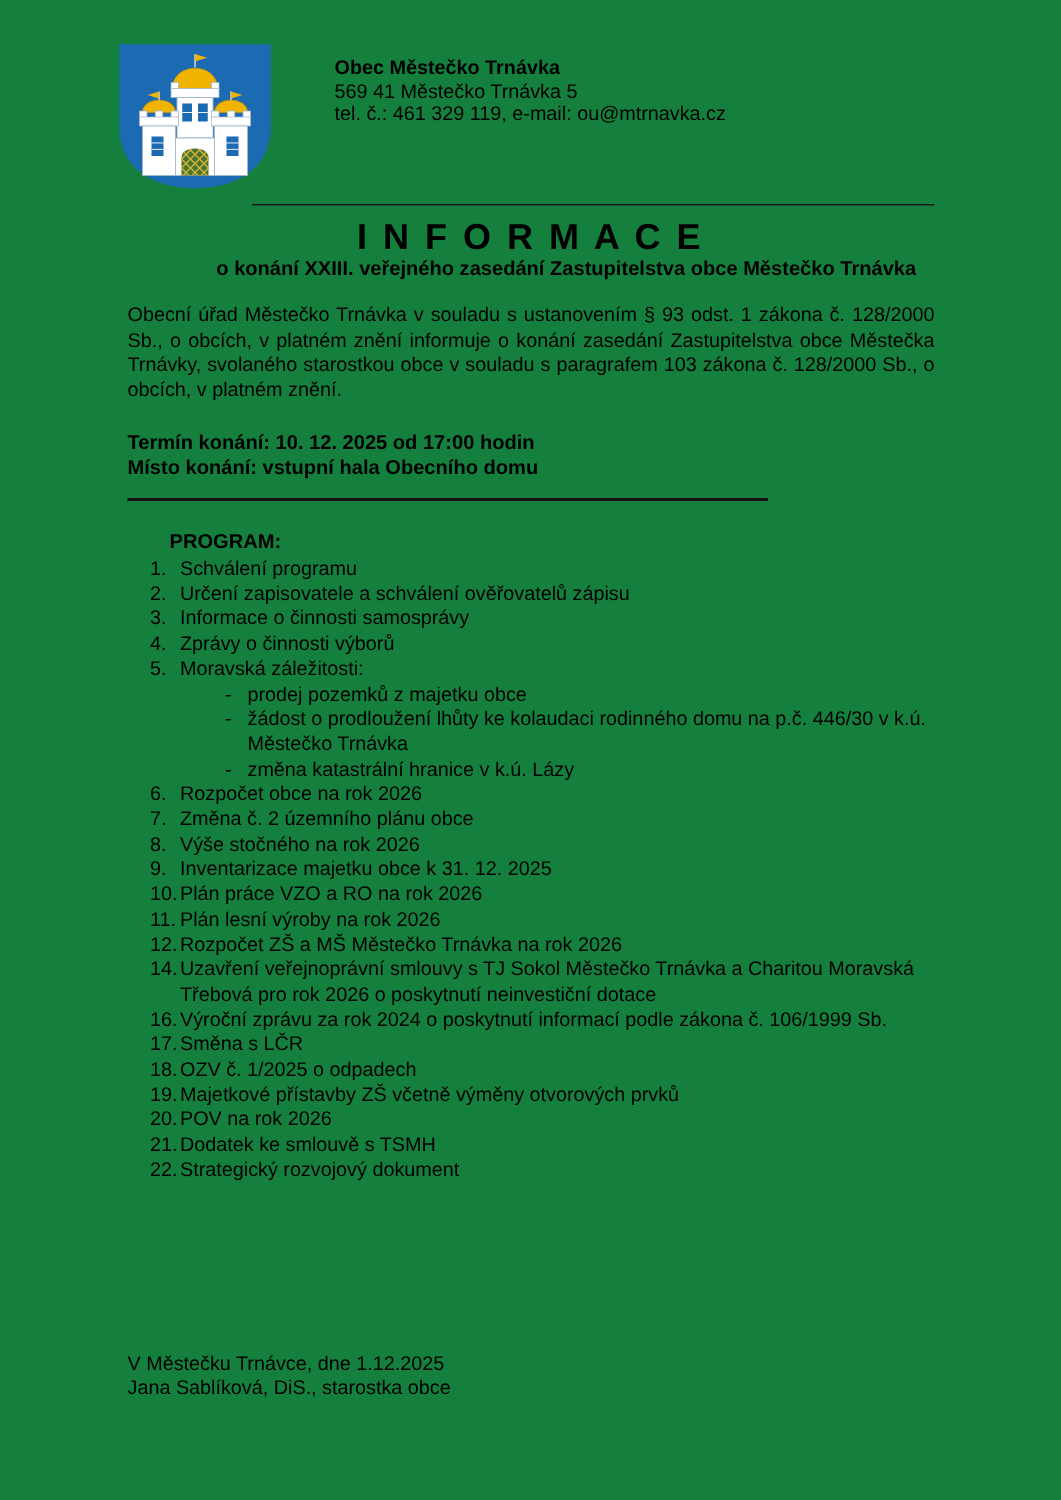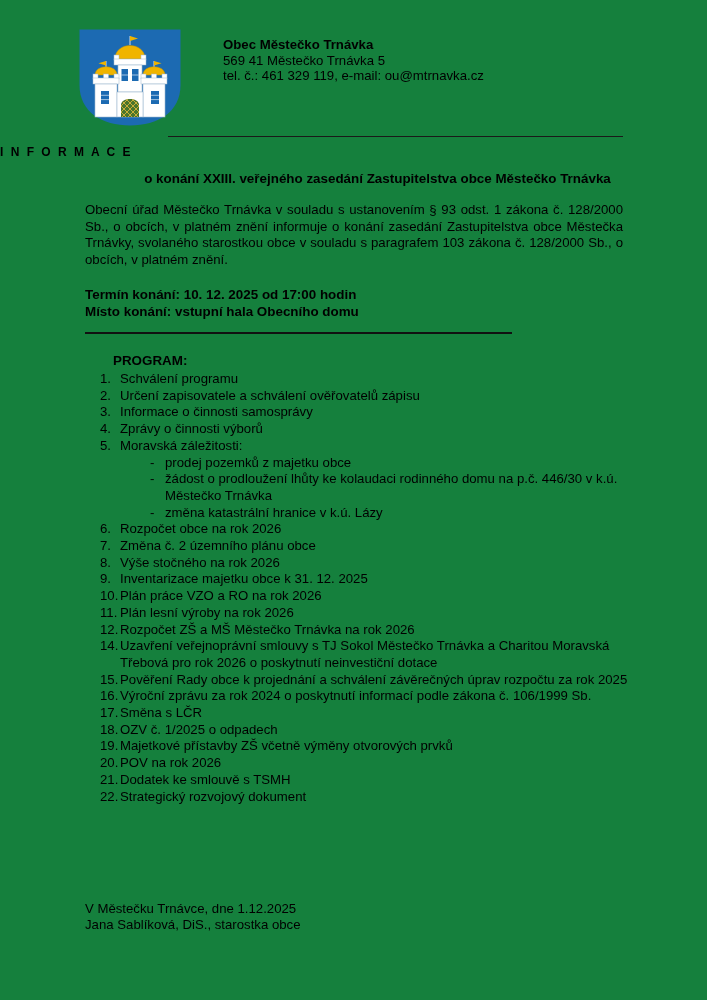--- a/index.html
+++ b/index.html
@@ -5,22 +5,22 @@
   html,body { margin:0; padding:0; background:#ffffff; }
   .page {
     position:relative; width:707px; height:1000px; background:#15803d;
     font-family:Liberation Sans, sans-serif; color:#000;
     overflow:hidden;
   }
   .crest { position:absolute; left:78px; top:28px; }
   .letterhead { position:absolute; left:223px; top:37px; font-size:13.2px; line-height:15.5px; }
   .letterhead .org { font-weight:bold; }
   .sep1 { position:absolute; left:168px; top:124px; width:455px; height:12px; border-bottom:1.4px solid #1a1a1a; }
-  .doc-title { position:absolute; left:0; top:145px; width:707px; text-align:left;
-               font-size:12px; font-weight:bold; letter-spacing:2px; }
+  .doc-title { position:absolute; left:0; top:145px; width:707px; text-align:center;
+               font-size:24px; font-weight:bold; letter-spacing:2px; }
   .doc-subtitle { position:absolute; left:0; top:171px; width:707px; text-align:center;
                   font-size:13.4px; font-weight:bold;padding-left:24px; }
   .intro { position:absolute; left:85px; top:202px; width:538px; margin:0;
            font-size:13.2px; line-height:16.5px; text-align:justify; }
   .meeting { position:absolute; left:85px; top:286px; font-size:13.4px; font-weight:bold; line-height:17px; }
   .sep2 { position:absolute; left:85px; top:320px; width:427px; height:12px; border-bottom:2px solid #111; }
   .program-heading { position:absolute; left:85px; top:353px; font-size:13.4px; font-weight:bold;padding-left:28px; }
   .program-list { position:absolute; left:85px; top:371px; width:543px; font-size:13.2px; line-height:16.7px; }
   .program-list .li { display:flex; padding-left:15px; }
   .program-list .li .num { flex:0 0 20px; }
@@ -174,24 +174,20 @@
       </div>
       <div class="li">
         <span class="num">12.</span>
         <span class="txt">Rozpočet ZŠ a MŠ Městečko Trnávka na rok 2026</span>
       </div>
       <div class="li">
         <span class="num">14.</span>
         <span class="txt">Uzavření veřejnoprávní smlouvy s TJ Sokol Městečko Trnávka a Charitou Moravská Třebová pro rok 2026 o poskytnutí neinvestiční dotace</span>
       </div>
       <div class="li">
-        <span class="num">15.</span>
-        <span class="txt">Pověření Rady obce k projednání a schválení závěrečných úprav rozpočtu za rok 2025</span>
-      </div>
-      <div class="li">
         <span class="num">16.</span>
         <span class="txt">Výroční zprávu za rok 2024 o poskytnutí informací podle zákona č. 106/1999 Sb.</span>
       </div>
       <div class="li">
         <span class="num">17.</span>
         <span class="txt">Směna s LČR</span>
       </div>
       <div class="li">
         <span class="num">18.</span>
         <span class="txt">OZV č. 1/2025 o odpadech</span>

